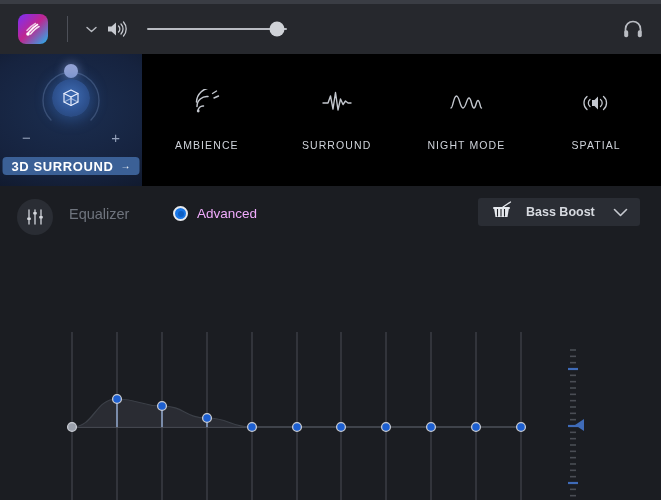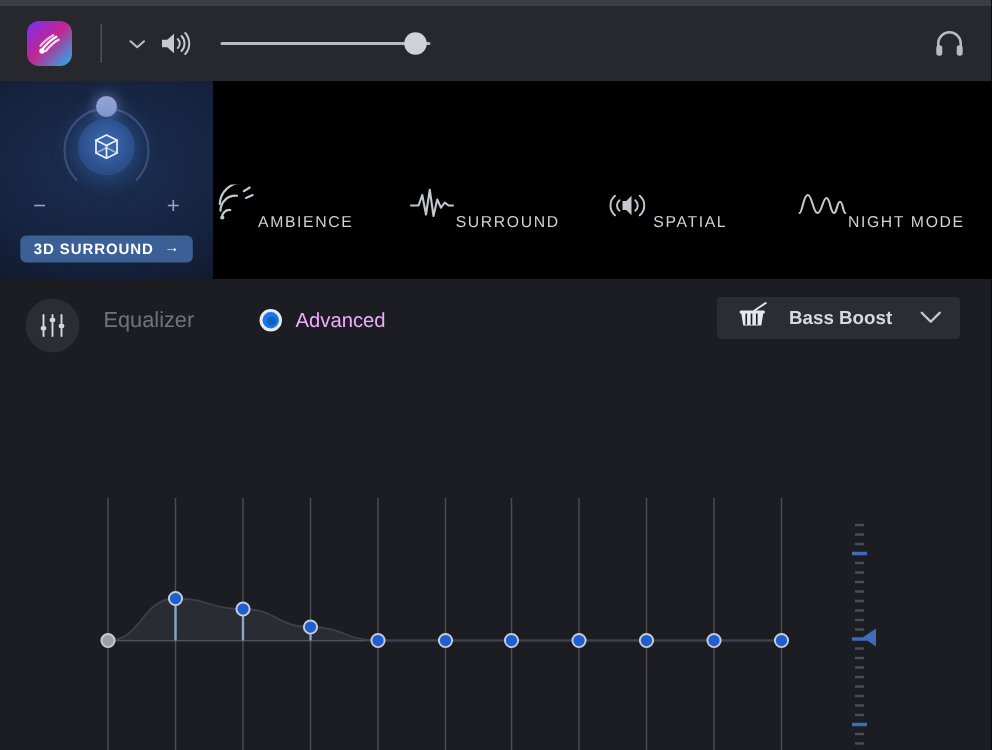--- a/index.html
+++ b/index.html
@@ -90,31 +90,31 @@
   .pm.minus { left: 22px; }
   .pm.plus  { right: 22px; }
   .pill {
     position: absolute; left: 50%; bottom: 11px; transform: translateX(-50%);
     background: #3b6096; border-radius: 4px;
     height: 18px; padding: 0 9px;
     display: flex; align-items: center; gap: 7px;
     white-space: nowrap;
   }
   .pill-label {
-    color: #ffffff; font-size: 10px; letter-spacing: 0.6px; font-weight: bold;
+    color: #ffffff; font-size: 13px; letter-spacing: 0.6px; font-weight: bold;
   }
   .pill-arrow { color: #ffffff; font-size: 10px; line-height: 1; }
 
   .tiles {
     position: absolute; left: 142px; top: 0; right: 0; height: 132px;
     display: flex;
   }
   .tile {
     flex: 1 1 0; height: 100%;
-    display: flex; flex-direction: row; align-items: center;
+    display: flex; flex-direction: column; align-items: center;
     justify-content: flex-start; padding-top: 34px;
   }
   .tile-icon { height: 30px; display: flex; align-items: center; justify-content: center; }
   .tile-label {
     margin-top: 21px; color: #cfd3da; font-size: 10.5px; letter-spacing: 1.1px;
   }
 
   
   .eq-panel {
     position: absolute; top: 186px; left: 0; width: 661px; height: 314px;
@@ -265,41 +265,41 @@
           <svg width="32" height="26" viewBox="0 0 32 26">
             <path d="M2 13 H7 L9.5 6 L12 19 L14.5 2.5 L17 20 L19.5 9 L22 14.5 L24.5 11 L27 13 H30" fill="none" stroke="#c3c7ce" stroke-width="1.4" stroke-linejoin="round" stroke-linecap="round"></path>
           </svg>
         </div>
         <div class="tile-label">SURROUND</div>
       </div>
 
       <div class="tile">
         <div class="tile-icon">
           <svg width="34" height="26" viewBox="0 0 34 26">
+            <path d="M2 18 C4 18, 4.5 6, 7.5 6 C10.5 6, 11 18, 14 18
+                     C17 18, 17.5 8, 20 8 C22.5 8, 22.5 18, 25 18
+                     C27 18, 27 10.5, 29 10.5 C31 10.5, 31 18, 32.5 18" fill="none" stroke="#c3c7ce" stroke-width="1.4" stroke-linecap="round" stroke-linejoin="round"></path>
+          </svg>
+        </div>
+        <div class="tile-label">NIGHT MODE</div>
+      </div>
+
+      <div class="tile">
+        <div class="tile-icon">
+          <svg width="34" height="26" viewBox="0 0 34 26">
             <path d="M13 10 H15.5 L19 6.5 V19.5 L15.5 16 H13 Z" fill="#c3c7ce"></path>
             <g fill="none" stroke="#c3c7ce" stroke-width="1.3" stroke-linecap="round">
               <path d="M21.5 9.5 A4.5 4.5 0 0 1 21.5 16.5"></path>
               <path d="M24.5 6.5 A8.5 8.5 0 0 1 24.5 19.5"></path>
               <path d="M11 9.5 A4.5 4.5 0 0 0 11 16.5"></path>
               <path d="M8 6.5 A8.5 8.5 0 0 0 8 19.5"></path>
             </g>
           </svg>
         </div>
         <div class="tile-label">SPATIAL</div>
-      </div>
-
-      <div class="tile">
-        <div class="tile-icon">
-          <svg width="34" height="26" viewBox="0 0 34 26">
-            <path d="M2 18 C4 18, 4.5 6, 7.5 6 C10.5 6, 11 18, 14 18
-                     C17 18, 17.5 8, 20 8 C22.5 8, 22.5 18, 25 18
-                     C27 18, 27 10.5, 29 10.5 C31 10.5, 31 18, 32.5 18" fill="none" stroke="#c3c7ce" stroke-width="1.4" stroke-linecap="round" stroke-linejoin="round"></path>
-          </svg>
-        </div>
-        <div class="tile-label">NIGHT MODE</div>
       </div>
 
     </div>
   </div>
 
   <div class="eq-panel">
 
     <div class="eq-header">
 
       <div class="eq-icon-circle">

